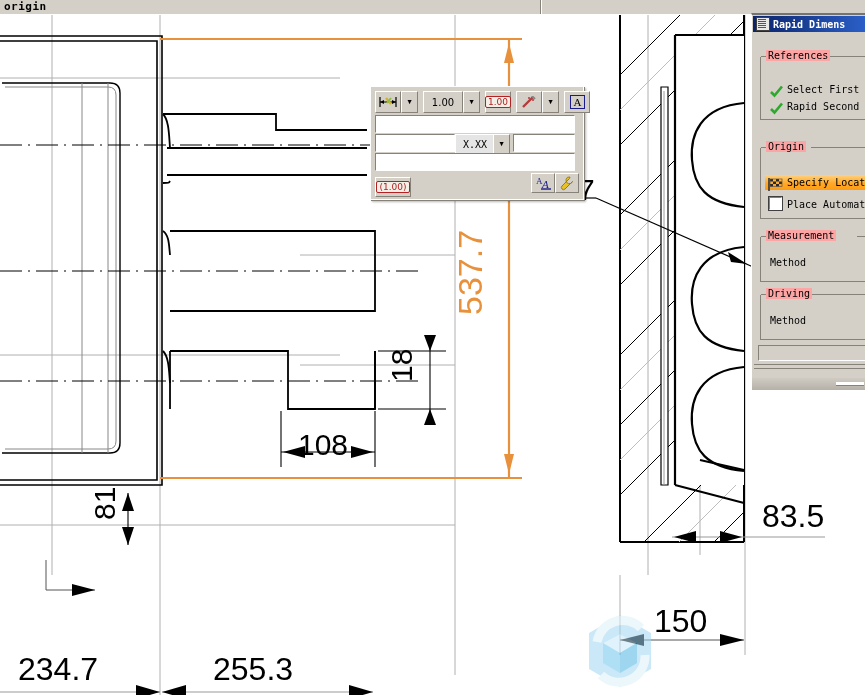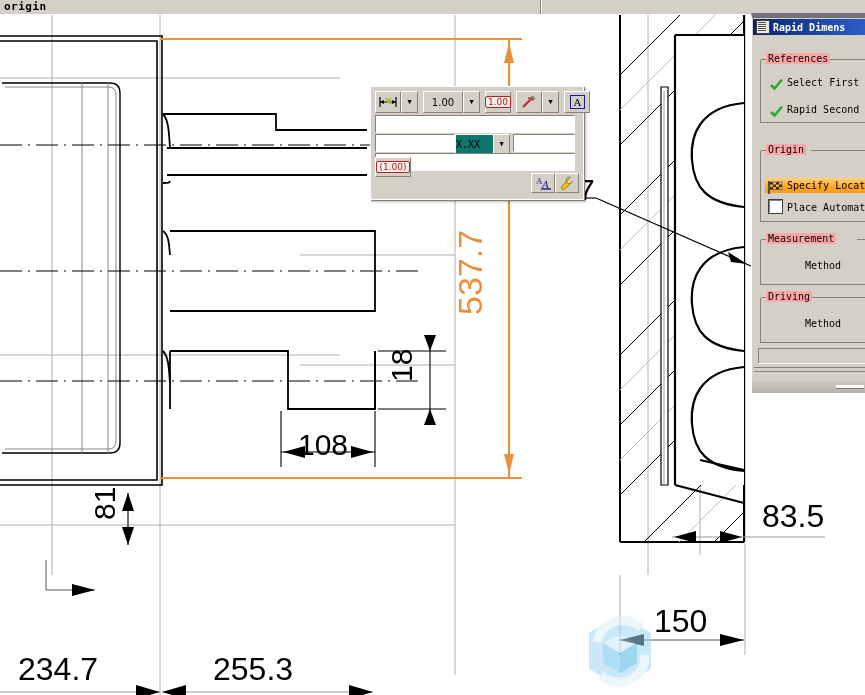--- a/index.html
+++ b/index.html
@@ -34,48 +34,48 @@
         display:flex;align-items:center;justify-content:center;
         font-size:7px;color:#000;}
   .tcombo{width:38px;height:20px;background:#d4d0c8;
         border-top:1px solid #fff;border-left:1px solid #fff;
         border-right:1px solid #868279;border-bottom:1px solid #868279;
         display:flex;align-items:center;justify-content:center;
         font:10px "DejaVu Sans",sans-serif;color:#000;}
   .tgap{width:5px;}
   .tfield{background:#fff;border-top:1px solid #868279;border-left:1px solid #868279;
           border-right:1px solid #fff;border-bottom:1px solid #fff;}
-  .xxbox{height:18px;background:#0f766e;display:flex;align-items:center;
-         justify-content:flex-start;font:10px "DejaVu Sans Mono",monospace;color:#000;
+  .xxbox{height:18px;background:#e5e5e5;display:flex;align-items:center;
+         justify-content:center;font:10px "DejaVu Sans Mono",monospace;color:#000;
          border-top:1px solid #fff;border-left:1px solid #fff;
          border-right:1px solid #868279;border-bottom:1px solid #868279;}
   .redbox{font:9px "DejaVu Sans",sans-serif;color:#b22222;
           border:1px solid #b22222;padding:0 2px;border-radius:2px;background:#f3efe7;}
 
   
   #dlg{position:absolute;left:751px;top:13px;width:114px;height:375px;
-       background:#d4d0c8;border-left:1px solid #fff;border-top:5px solid #737373;}
+       background:#d4d0c8;border-left:1px solid #fff;border-top:2px solid #737373;}
   #dlg .titlebar{position:absolute;left:1px;top:1px;width:113px;height:16px;
        background:linear-gradient(to right,#0a246a,#2b5fc8);display:flex;align-items:center;}
   #dlg .titlebar .ico{width:12px;height:12px;margin:0 3px 0 3px;background:#e8e8e8;
        border:1px solid #404040;position:relative;flex:none;}
   #dlg .titlebar .ico:before{content:"";position:absolute;left:1px;top:1px;
        width:8px;height:1px;background:#555;box-shadow:0 2px 0 #555,0 4px 0 #555,0 6px 0 #555,0 8px 0 #555;}
   #dlg .titlebar .txt{font:bold 10px "DejaVu Sans Mono",monospace;color:#fff;white-space:nowrap;}
 
   .grp{position:absolute;border:1px solid #868279;border-top:none;}
   .grp .gtl{position:absolute;left:0;top:-1px;width:5px;height:1px;background:#868279;}
   .grp .gtr{position:absolute;right:0;top:-1px;left:auto;height:1px;background:#868279;}
   .glabel{position:absolute;top:-7px;left:5px;background:#fca5a5;padding:0 2px;
           font:10px "DejaVu Sans Mono",monospace;color:#000;white-space:nowrap;}
 
   .chk-row{position:absolute;display:flex;align-items:center;white-space:nowrap;}
   .chk-row .tick{width:13px;height:13px;margin-right:4px;flex:none;position:relative;}
   .chk-row .lbl{font:10px "DejaVu Sans Mono",monospace;color:#000;}
-  .plainrow{position:absolute;font:10px "DejaVu Sans Mono",monospace;color:#000;white-space:nowrap;margin-left:35px;}
+  .plainrow{position:absolute;font:10px "DejaVu Sans Mono",monospace;color:#000;white-space:nowrap;}
 
   .hl-row{position:absolute;height:15px;display:flex;align-items:center;
           background:linear-gradient(to bottom,#ffd27f,#ffa929 55%,#ff9b12);white-space:nowrap;}
   .hl-row .lbl{font:10px "DejaVu Sans Mono",monospace;color:#000;}
   .cbox{width:11px;height:11px;background:#fff;
         border-top:1px solid #868279;border-left:1px solid #868279;
         border-right:1px solid #fff;border-bottom:1px solid #fff;
         outline:1px solid #404040;margin-right:5px;flex:none;}
 
   .dfield{position:absolute;background:#d4d0c8;
@@ -337,21 +337,21 @@
 
     <div class="tfield" style="position:absolute;left:2px;top:45px;width:78px;height:16px;"></div>
     <div class="xxbox" style="position:absolute;left:82px;top:45px;width:38px;">
       <span>X.XX</span>
     </div>
     <div class="tarrow" style="position:absolute;left:120px;top:45px;height:18px;">▼</div>
     <div class="tfield" style="position:absolute;left:140px;top:45px;width:60px;height:16px;"></div>
 
     <div class="tfield" style="position:absolute;left:2px;top:64px;width:198px;height:16px;"></div>
 
-    <div class="tbtn" style="position:absolute;left:2px;top:68px;width:34px;height:18px;">
+    <div class="tbtn" style="position:absolute;left:2px;top:88px;width:34px;height:18px;">
       <span class="redbox">(1.00)</span>
     </div>
     <div class="tbtn" style="position:absolute;left:158px;top:84px;width:22px;height:18px;">
       <svg width="17" height="14" viewBox="0 0 17 14">
         <text x="1" y="8" font-size="9" font-family="Liberation Serif, serif" fill="#1a1a8c">A</text>
         <text x="7" y="12" font-size="11" font-family="Liberation Serif, serif" font-style="italic" fill="#1a1a8c">A</text>
         <line x1="6" y1="13" x2="16" y2="13" stroke="#1a1a8c" stroke-width="1.4"></line>
       </svg>
     </div>
     <div class="tbtn" style="position:absolute;left:182px;top:84px;width:22px;height:18px;">
@@ -367,21 +367,21 @@
   <div class="titlebar">
     <span class="ico"></span>
     <span class="txt">Rapid Dimens</span>
   </div>
 
   <div class="grp" style="left:8px;top:42px;width:126px;height:62px;">
     <div class="gtl"></div>
     <div class="gtr" style="width:112px;"></div>
     <span class="glabel">References</span>
   </div>
-  <div class="chk-row" style="left:18px;top:58px;">
+  <div class="chk-row" style="left:18px;top:68px;">
     <span class="tick">
       <svg width="13" height="13" viewBox="0 0 13 13">
         <path d="M 1,7 L 4.5,10.5 L 12,1.5" fill="none" stroke="#2fa82f" stroke-width="2.6"></path>
       </svg>
     </span>
     <span class="lbl">Select First</span>
   </div>
   <div class="chk-row" style="left:18px;top:85px;">
     <span class="tick">
       <svg width="13" height="13" viewBox="0 0 13 13">

